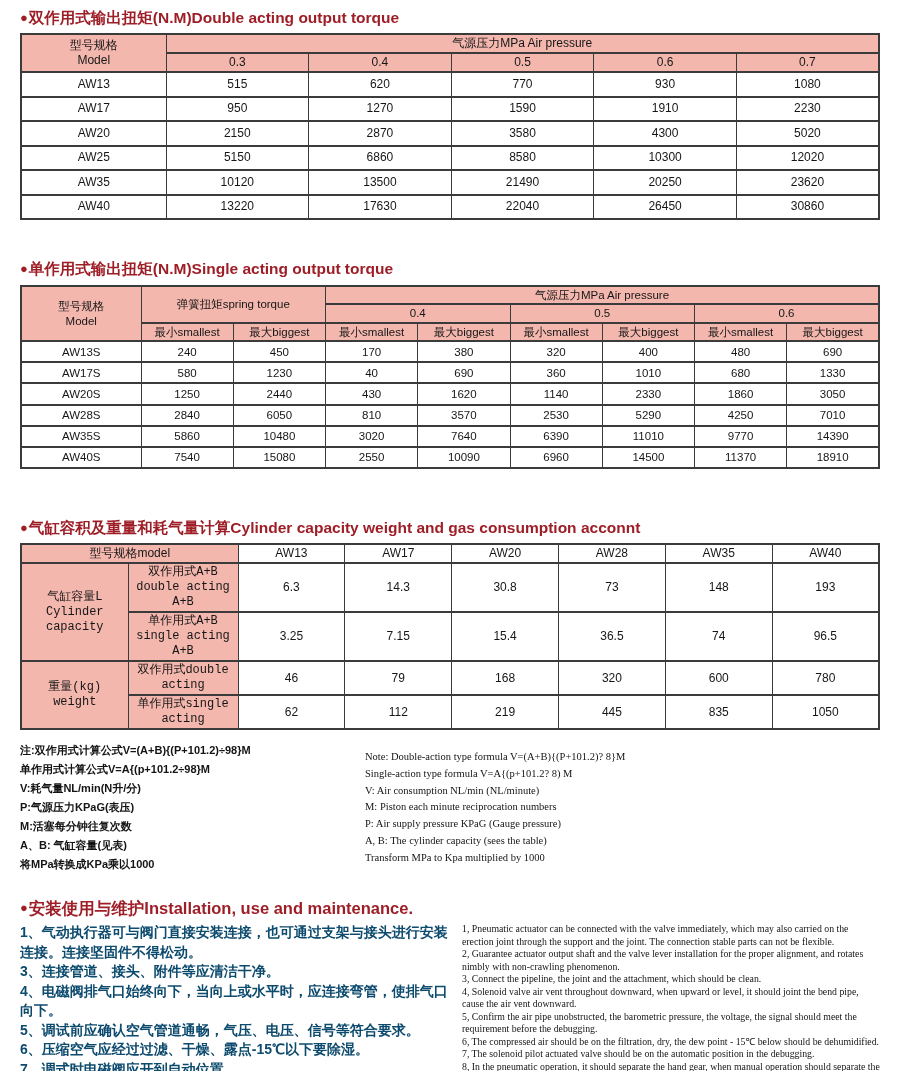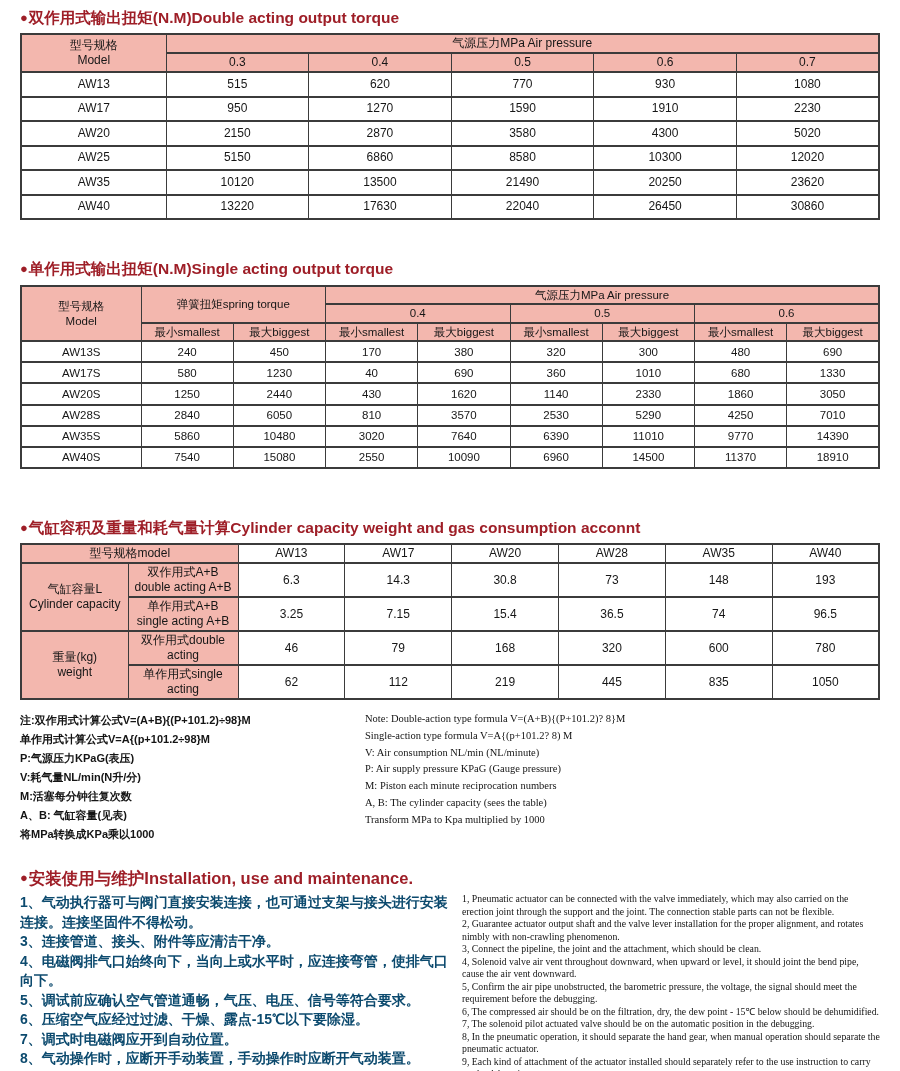--- a/index.html
+++ b/index.html
@@ -27,31 +27,31 @@
   .spec th,.spec td{
     border:1px solid var(--border);
     border-top-width:2px;border-bottom-width:2px;
     text-align:center;vertical-align:middle;
     font-size:12px;font-weight:normal;color:#161616;
     white-space:pre-line;padding:1px 2px;line-height:1.25;
   }
   .pink{background:var(--header-pink);}
   .b{font-weight:bold;}
   .sub{font-size:11.5px;}
-  .small{font-size:10.5px;line-height:1.15;}
+  .small{font-size:10.5px;line-height:1.15;font-family:Liberation Mono, monospace;}
   .t1{height:187px;margin-top:5px;}
   .title-2{margin-top:39px;}
   .t2{height:184px;margin-top:6px;}
   .t2 th,.t2 td{font-size:11.5px;}
   .title-3{margin-top:49px;}
   .t3{height:119px;margin-top:5px;}
   .notes{display:flex;margin-top:11px;}
   .notes-zh{width:345px;}
   .note-line-zh{font-size:11px;font-weight:bold;line-height:19px;color:#141414;}
-  .notes-en{flex:1;padding-left:0px;}
+  .notes-en{flex:1;padding-left:0px;margin-top:8px;}
   .note-line-en{font-family:"Liberation Serif",serif;font-size:10.5px;line-height:16.8px;color:#141414;}
   .install{display:flex;margin-top:5px;}
   .install-zh{width:432px;}
   .install-line-zh{font-size:14px;font-weight:bold;line-height:19.5px;color:#0c4a6e;}
   .install-en{flex:1;padding-left:10px;}
   .install-line-en{font-family:"Liberation Serif",serif;font-size:9.8px;line-height:12.5px;color:#141414;}
 </style>
 </head>
 <body>
 
@@ -176,21 +176,21 @@
         </tr>
       </thead>
     <tbody>
         <tr>
           <td>AW13S</td>
           <td>240</td>
           <td>450</td>
           <td>170</td>
           <td>380</td>
           <td>320</td>
-          <td>300</td>
+          <td>400</td>
           <td>480</td>
           <td>690</td>
         </tr>
         <tr>
           <td>AW17S</td>
           <td>580</td>
           <td>1230</td>
           <td>40</td>
           <td>690</td>
           <td>360</td>
@@ -314,32 +314,32 @@
           <td>835</td>
           <td>1050</td>
         </tr>
       </tbody>
   </table>
 
   <div class="notes">
     <div class="notes-zh">
         <div class="note-line-zh">注:双作用式计算公式V=(A+B){(P+101.2)÷98}M</div>
         <div class="note-line-zh">单作用式计算公式V=A{(p+101.2÷98}M</div>
+        <div class="note-line-zh">V:耗气量NL/min(N升/分)</div>
         <div class="note-line-zh">P:气源压力KPaG(表压)</div>
-        <div class="note-line-zh">V:耗气量NL/min(N升/分)</div>
         <div class="note-line-zh">M:活塞每分钟往复次数</div>
         <div class="note-line-zh">A、B: 气缸容量(见表)</div>
         <div class="note-line-zh">将MPa转换成KPa乘以1000</div>
       </div>
     <div class="notes-en">
         <div class="note-line-en">Note: Double-action type formula V=(A+B){(P+101.2)? 8}M</div>
         <div class="note-line-en">Single-action type formula V=A{(p+101.2? 8) M</div>
         <div class="note-line-en">V: Air consumption NL/min (NL/minute)</div>
+        <div class="note-line-en">M: Piston each minute reciprocation numbers</div>
         <div class="note-line-en">P: Air supply pressure KPaG (Gauge pressure)</div>
-        <div class="note-line-en">M: Piston each minute reciprocation numbers</div>
         <div class="note-line-en">A, B: The cylinder capacity (sees the table)</div>
         <div class="note-line-en">Transform MPa to Kpa multiplied by 1000</div>
       </div>
   </div>
 
   <div class="sec-title install-heading">
     <span class="bullet">●</span>
     <span>安装使用与维护Installation, use and maintenance.</span>
   </div>
   <div class="install">

